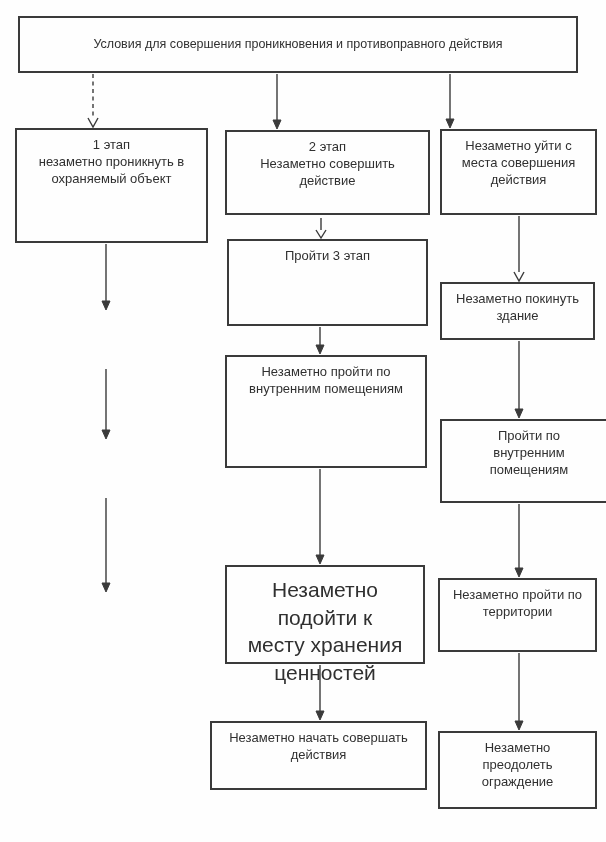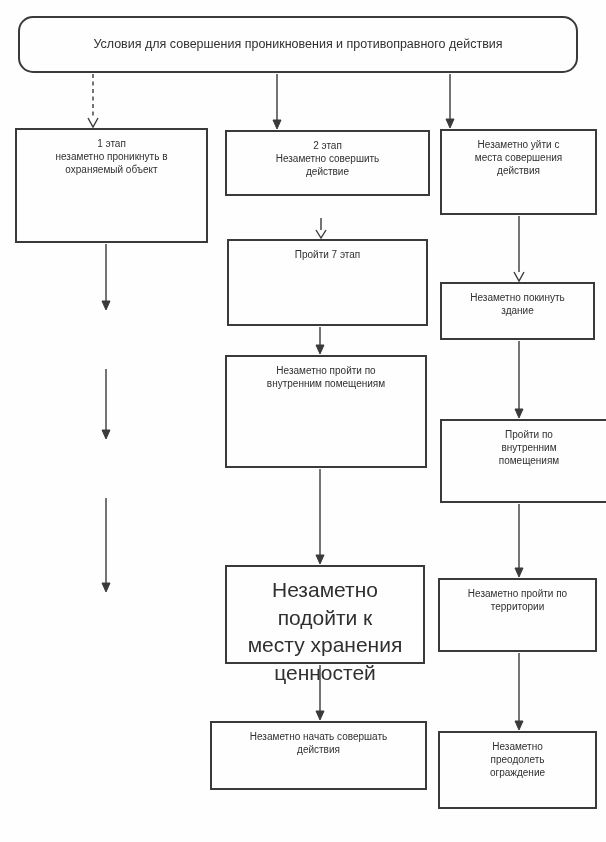--- a/index.html
+++ b/index.html
@@ -16,32 +16,31 @@
     color: #303030;
     overflow: hidden;
   }
   .node {
     position: absolute;
     box-sizing: border-box;
     border: 2px solid #3a3a3a;
     background: #fefefe;
     text-align: center;
     white-space: pre-line;
-    font-size: 10px;
+    font-size: 13px;
     line-height: 1.3;
     padding: 7px 4px 0 4px;
   }
   .node.root {
     display: flex;
     align-items: center;
     justify-content: center;
     font-size: 12.5px;
     padding: 0 10px;
     white-space: normal;
-    border-radius: 15px;
   }
   .node.big {
     font-size: 21px;
     line-height: 1.32;
     padding-top: 9px;
   }
   .arrows {
     position: absolute;
     left: 0; top: 0;
     width: 606px;
@@ -130,24 +129,24 @@
       <polygon points="519,730 515,721 523,721"></polygon>
     </g>
   </svg>
 
   <div class="node root" style="left:18px; top:16px; width:560px; height:57px;">Условия для совершения проникновения и противоправного действия</div>
 
   <div class="node" style="left:15px; top:128px; width:193px; height:115px;">1 этап
 незаметно проникнуть в
 охраняемый объект</div>
 
-  <div class="node" style="left:225px; top:130px; width:205px; height:66px;">2 этап
+  <div class="node" style="left:225px; top:130px; width:205px; height:85px;">2 этап
 Незаметно совершить
 действие</div>
-  <div class="node" style="left:227px; top:239px; width:201px; height:87px;">Пройти 7 этап</div>
+  <div class="node" style="left:227px; top:239px; width:201px; height:87px;">Пройти 3 этап</div>
   <div class="node" style="left:225px; top:355px; width:202px; height:113px;">Незаметно пройти по
 внутренним помещениям</div>
   <div class="node big" style="left:225px; top:565px; width:200px; height:99px;">Незаметно подойти к
 месту хранения
 ценностей</div>
   <div class="node" style="left:210px; top:721px; width:217px; height:69px;">Незаметно начать совершать
 действия</div>
 
   <div class="node" style="left:440px; top:129px; width:157px; height:86px;">Незаметно уйти с
 места совершения

